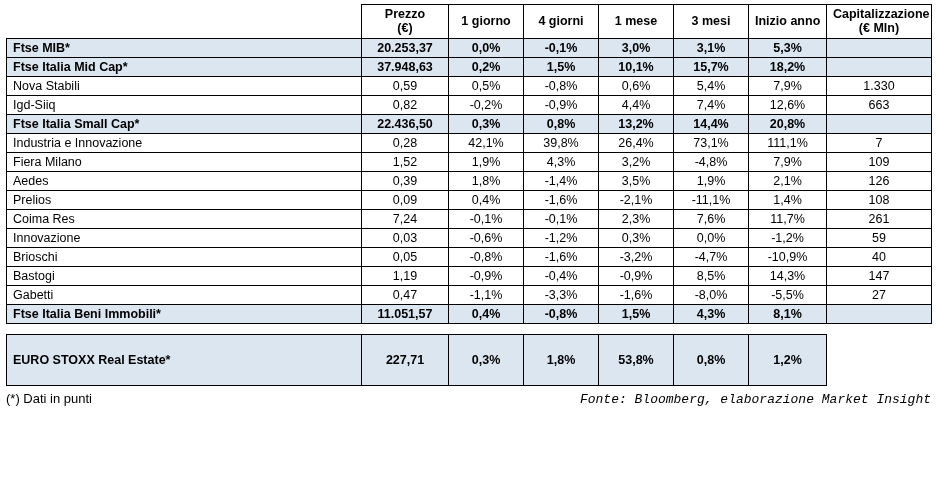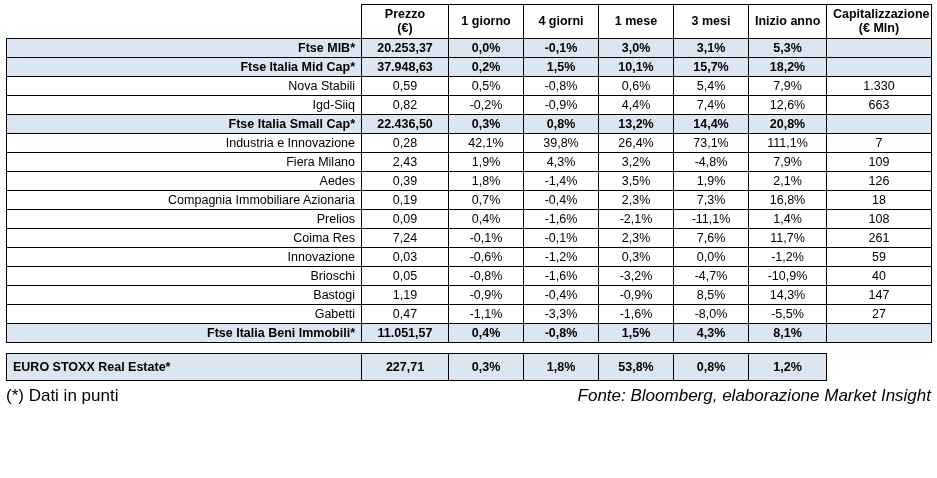--- a/index.html
+++ b/index.html
@@ -58,21 +58,21 @@
   thead th.blank-head {
     border-top: none;
     border-left: none;
     border-bottom: none;
     border-right: 1px solid #000;
   }
   tbody td {
     vertical-align: middle;
   }
   td.name {
-    text-align: right;
+    text-align: left;
   }
   td.num {
     text-align: center;
   }
   tr.index-row td {
     background: #dce6f1;
     font-weight: bold;
   }
   tr.plain-row td {
     background: #ffffff;
@@ -81,21 +81,21 @@
     height: 10px;
   }
   table.footer-table {
     border-collapse: collapse;
     table-layout: fixed;
     width: 925px;
     margin: 0 auto;
   }
   table.footer-table td {
     border: 1px solid #000000;
-    padding: 6px 6px;
+    padding: 18px 6px;
     height: 19px;
     box-sizing: border-box;
     background: #dce6f1;
     font-weight: bold;
     text-align: center;
     white-space: nowrap;
     overflow: hidden;
   }
   table.footer-table td.name {
     text-align: left;
@@ -103,28 +103,28 @@
   table.footer-table td.nocap {
     border: none;
     background: #ffffff;
   }
   .notes {
     width: 925px;
     margin: 5px auto 0 auto;
     display: flex;
     justify-content: space-between;
     align-items: baseline;
-    font-size: 17px;
+    font-size: 13px;
   }
   .notes .left {
     font-family: "Liberation Sans", sans-serif;
   }
   .notes .right {
     font-style: italic;
-    font-family: Liberation Sans, sans-serif;
+    font-family: Liberation Mono, monospace;
   }
 </style>
 </head>
 <body>
 
 <div class="sheet">
 
   <table class="quote-table">
     <colgroup>
       <col class="c-name">
@@ -210,47 +210,37 @@
           <td class="num">0,28</td>
           <td class="num">42,1%</td>
           <td class="num">39,8%</td>
           <td class="num">26,4%</td>
           <td class="num">73,1%</td>
           <td class="num">111,1%</td>
           <td class="num">7</td>
         </tr>
         <tr class="plain-row">
           <td class="name">Fiera Milano</td>
-          <td class="num">2,43</td>
+          <td class="num">1,52</td>
           <td class="num">1,9%</td>
           <td class="num">4,3%</td>
           <td class="num">3,2%</td>
           <td class="num">-4,8%</td>
           <td class="num">7,9%</td>
           <td class="num">109</td>
         </tr>
         <tr class="plain-row">
           <td class="name">Aedes</td>
           <td class="num">0,39</td>
           <td class="num">1,8%</td>
           <td class="num">-1,4%</td>
           <td class="num">3,5%</td>
           <td class="num">1,9%</td>
           <td class="num">2,1%</td>
           <td class="num">126</td>
-        </tr>
-        <tr class="plain-row">
-          <td class="name">Compagnia Immobiliare Azionaria</td>
-          <td class="num">0,19</td>
-          <td class="num">0,7%</td>
-          <td class="num">-0,4%</td>
-          <td class="num">2,3%</td>
-          <td class="num">7,3%</td>
-          <td class="num">16,8%</td>
-          <td class="num">18</td>
         </tr>
         <tr class="plain-row">
           <td class="name">Prelios</td>
           <td class="num">0,09</td>
           <td class="num">0,4%</td>
           <td class="num">-1,6%</td>
           <td class="num">-2,1%</td>
           <td class="num">-11,1%</td>
           <td class="num">1,4%</td>
           <td class="num">108</td>

